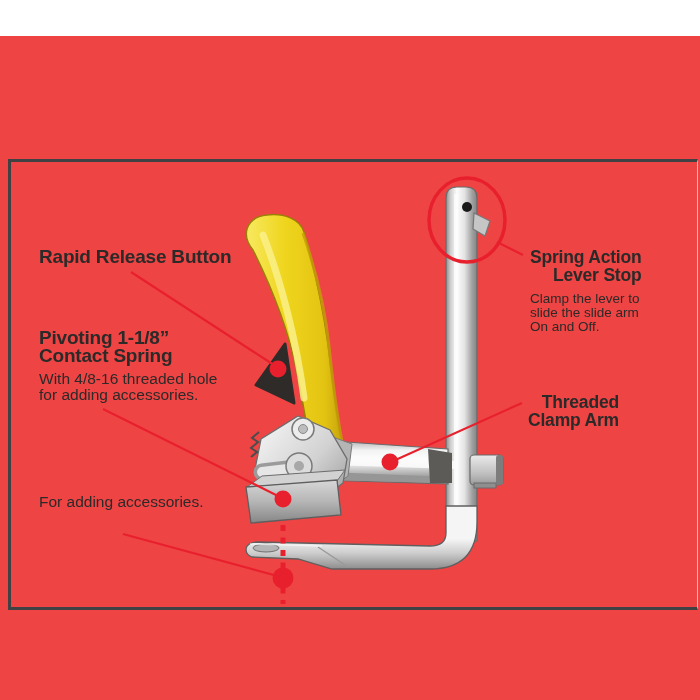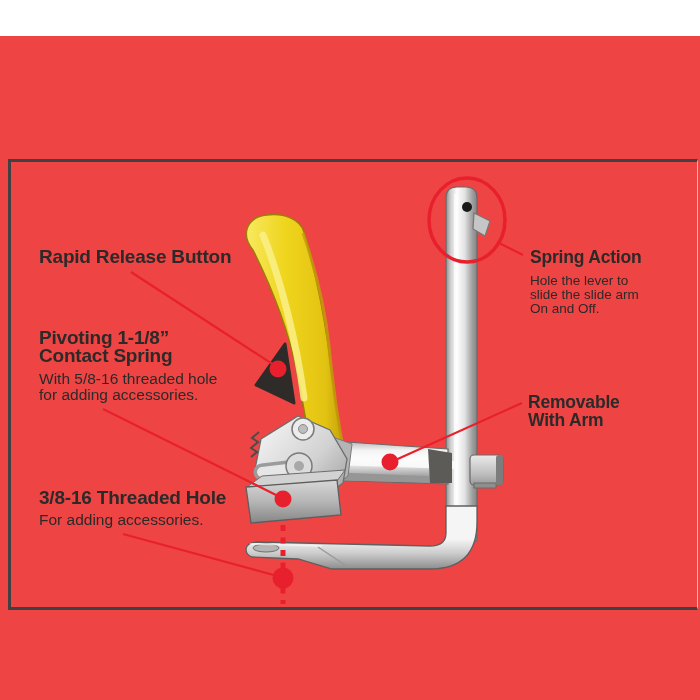--- a/index.html
+++ b/index.html
@@ -4,21 +4,21 @@
 <style>
   html,body{margin:0;padding:0;background:#ffffff;}
   #stage{position:relative;width:700px;height:700px;background:#ef4444;overflow:hidden;
          font-family:"Liberation Sans","DejaVu Sans",sans-serif;color:#2b2a29;margin-top:36px;}
   #frame{position:absolute;left:8px;top:123px;width:690px;height:451px;box-sizing:border-box;
          border:3px solid #414042;border-right:1px solid #c8c8c8;background:transparent;}
   #art{position:absolute;left:0;top:0;width:700px;height:700px;}
   .co{position:absolute;}
   .h{font-weight:700;letter-spacing:-0.2px;}
   .h.l{font-size:19px;line-height:18px;}
-  .h.r{font-size:17.5px;line-height:18px;}
+  .h.r{font-size:17.5px;line-height:18px;text-align:right;}
   .b{font-weight:400;}
   .b.l{font-size:15.5px;line-height:16px;margin-top:6px;}
   .b.r{font-size:13.5px;line-height:14px;margin-top:8px;}
 </style>
 </head>
 <body>
 
 <div id="stage">
 
   <div id="frame"></div>
@@ -135,37 +135,37 @@
   </svg>
 
   <div class="co" style="left:39px;top:212px">
     <div class="h l">Rapid Release Button</div>
   </div>
 
   <div class="co" style="left:39px;top:293px">
     <div class="h l">Pivoting 1-1/8”</div>
     <div class="h l">Contact Spring</div>
     <div class="b l">
-      <div>With 5/8-16 threaded hole</div>
+      <div>With 4/8-16 threaded hole</div>
       <div>for adding accessories.</div>
     </div>
   </div>
 
   <div class="co" style="left:39px;top:453px">
-    <div class="h l">3/8-16 Threaded Hole</div>
     <div class="b l" style="margin-top:5px">For adding accessories.</div>
   </div>
 
   <div class="co" style="left:530px;top:212px">
     <div class="h r">Spring Action</div>
+    <div class="h r">Lever Stop</div>
     <div class="b r">
-      <div>Hole the lever to</div>
+      <div>Clamp the lever to</div>
       <div>slide the slide arm</div>
       <div>On and Off.</div>
     </div>
   </div>
 
   <div class="co" style="left:528px;top:357px">
-    <div class="h r">Removable</div>
-    <div class="h r">With Arm</div>
+    <div class="h r">Threaded</div>
+    <div class="h r">Clamp Arm</div>
   </div>
 
 </div>
 
 </body></html>

